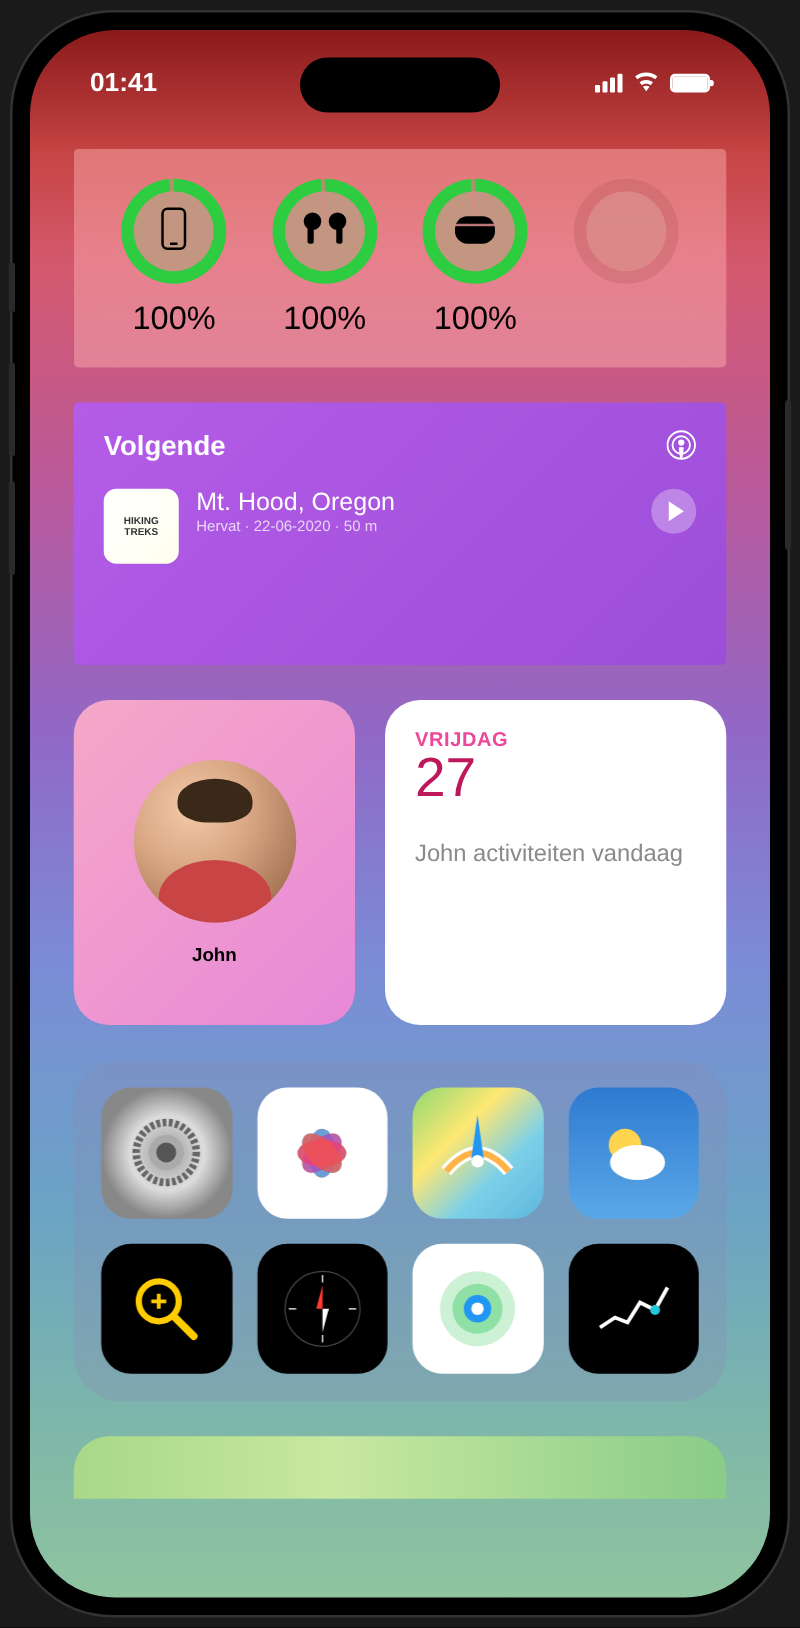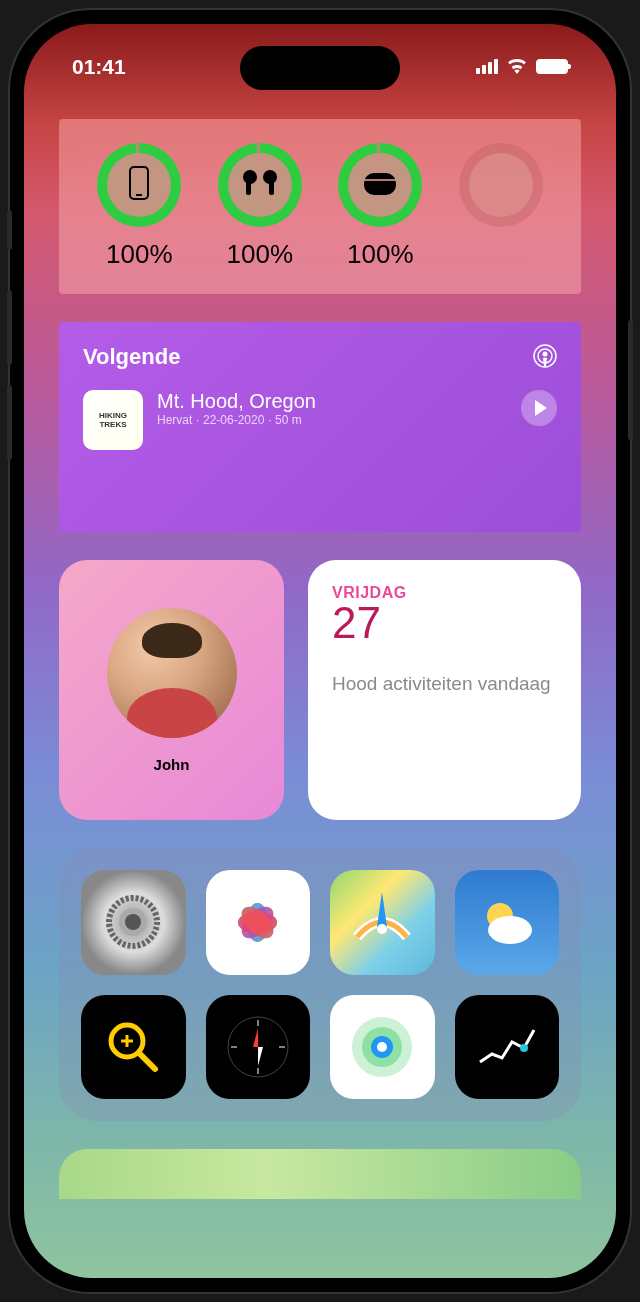--- a/index.html
+++ b/index.html
@@ -438,21 +438,21 @@
       </div>
 
       <div class="row-widgets">
         <div class="contact-widget">
           <div class="avatar"></div>
           <span class="contact-name">John</span>
         </div>
         <div class="calendar-widget">
           <div class="cal-day">VRIJDAG</div>
           <div class="cal-date">27</div>
-          <div class="cal-events">Hood activiteiten vandaag</div>
+          <div class="cal-events">John activiteiten vandaag</div>
         </div>
       </div>
 
       <div class="app-grid">
         <div class="app-icon" style="background:radial-gradient(circle,#999 0%,#ddd 40%,#888 70%)">
           <svg width="60" height="60" viewBox="0 0 60 60">
               <circle cx="30" cy="30" r="24" fill="none" stroke="#666" stroke-width="6" stroke-dasharray="3 2"></circle>
               <circle cx="30" cy="30" r="14" fill="#aaa"></circle>
               <circle cx="30" cy="30" r="8" fill="#555"></circle>
             </svg>

